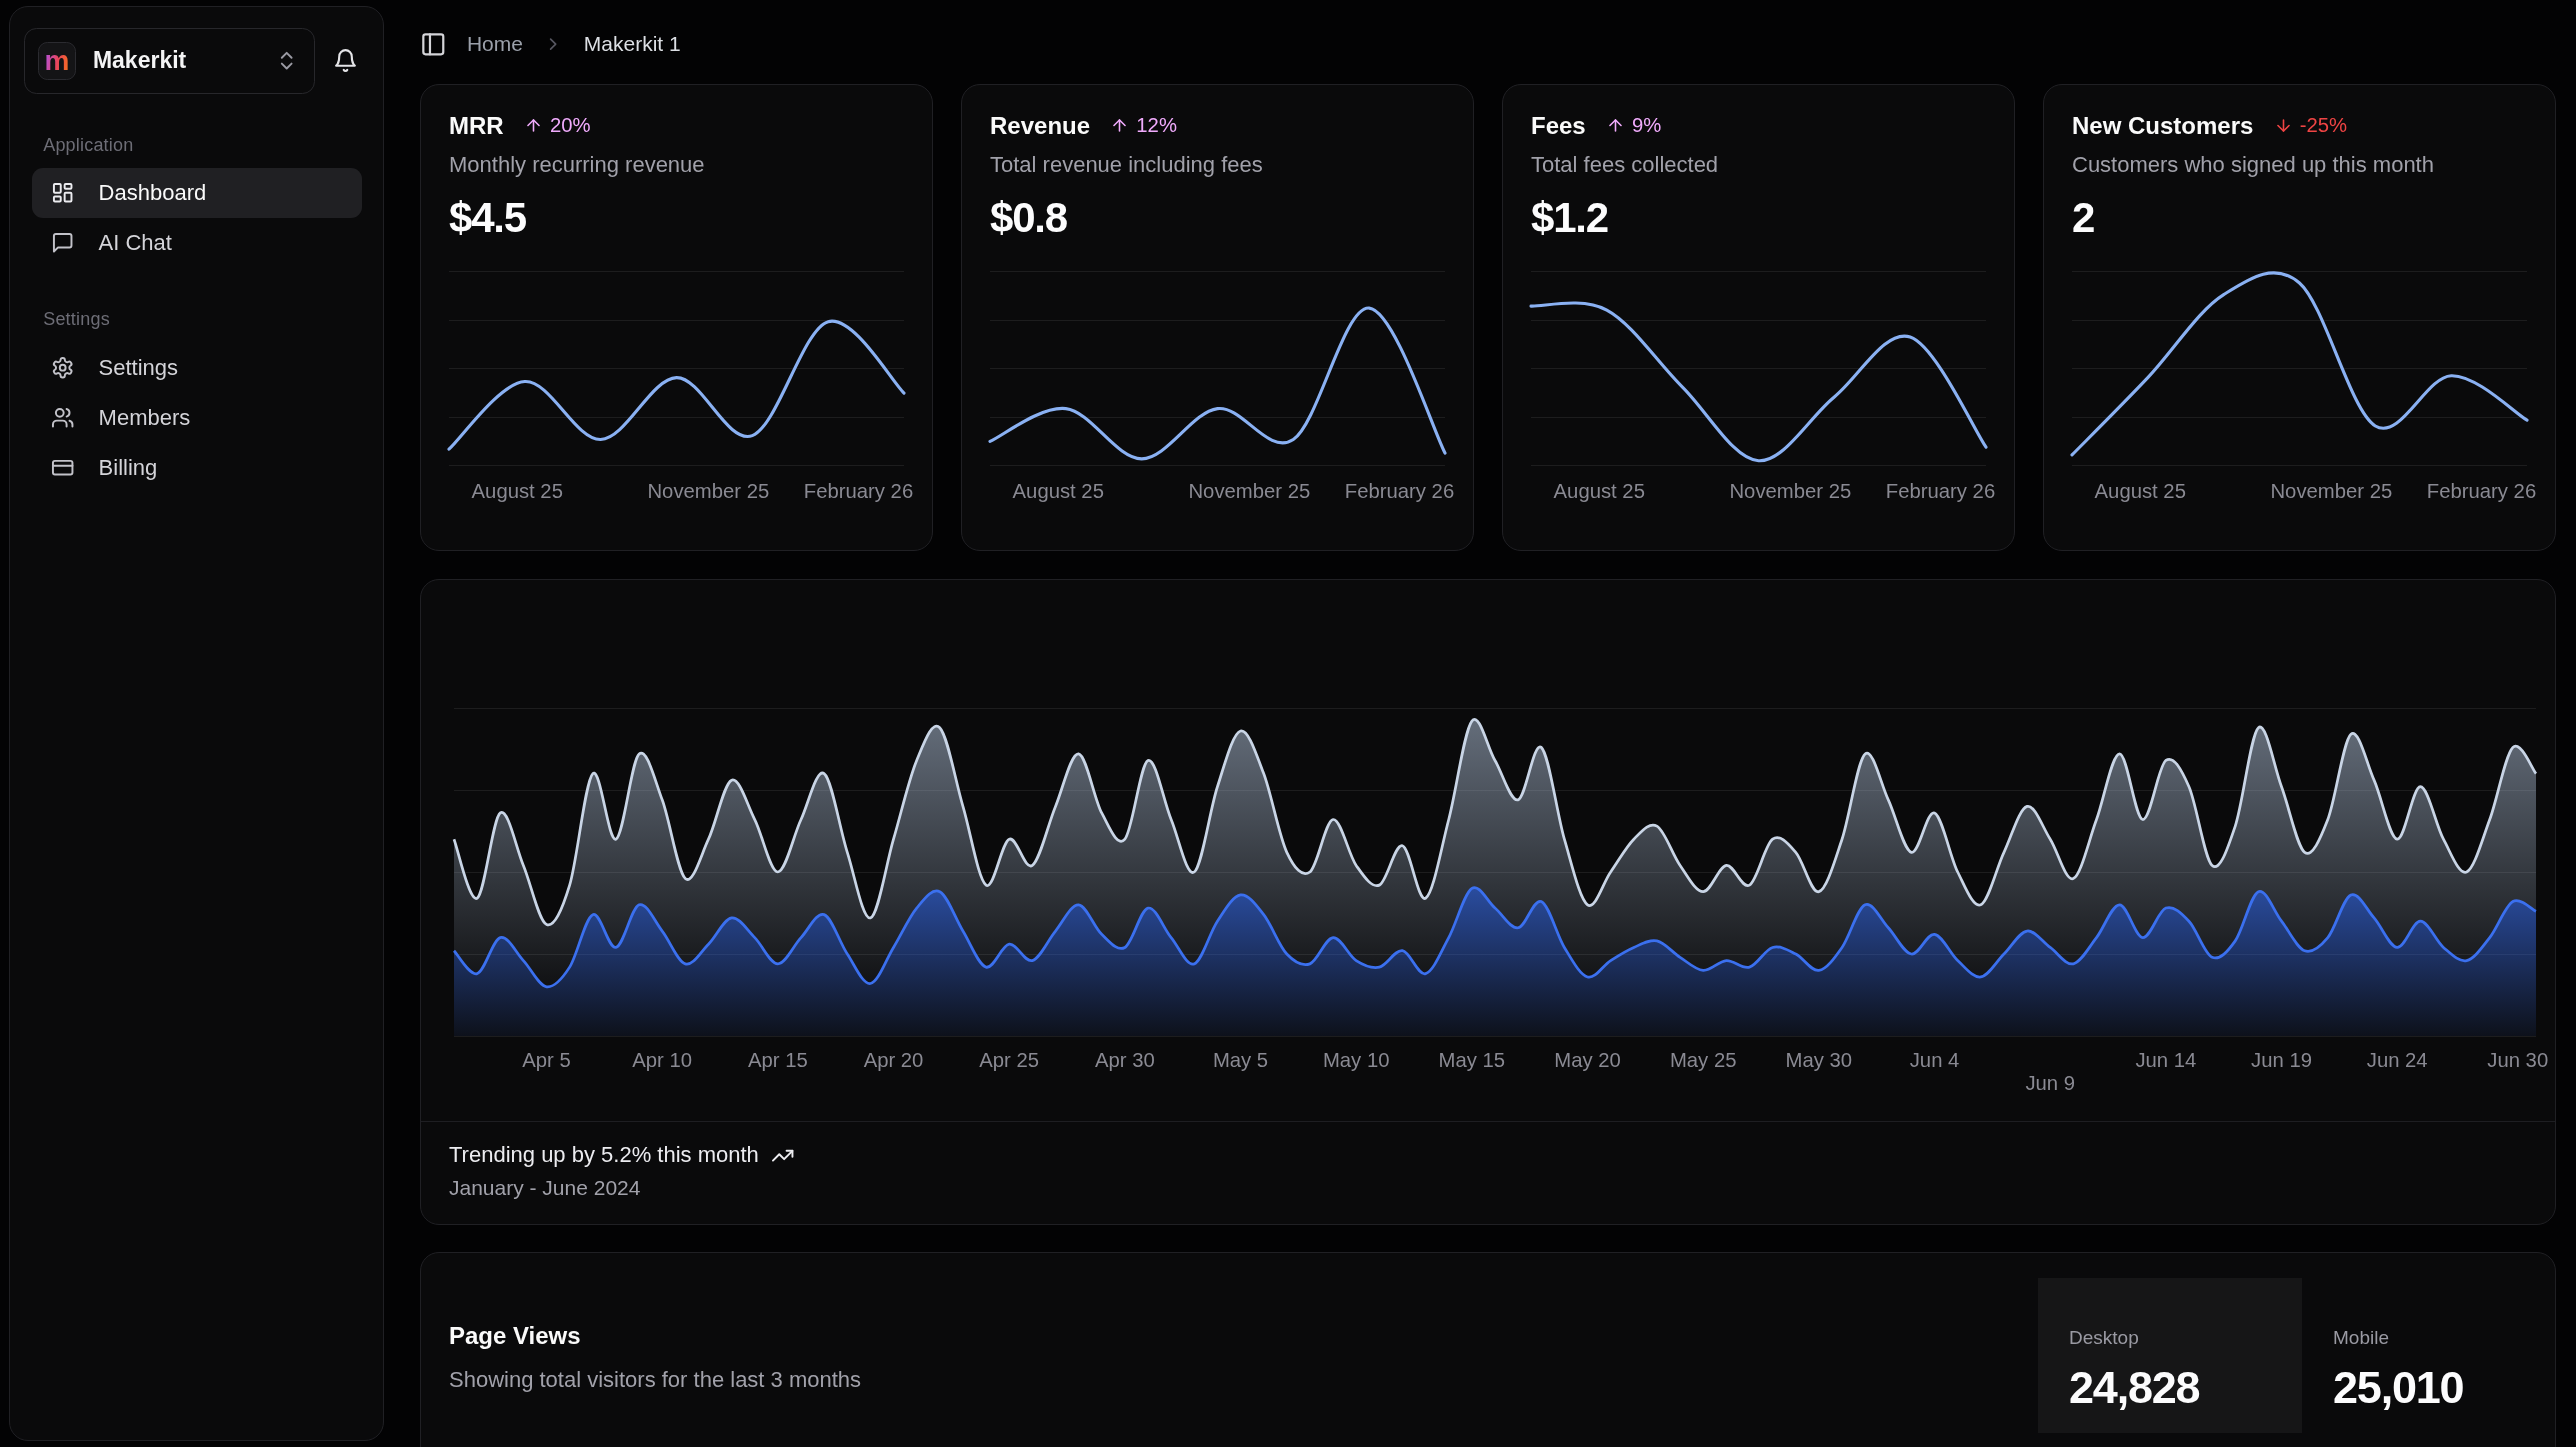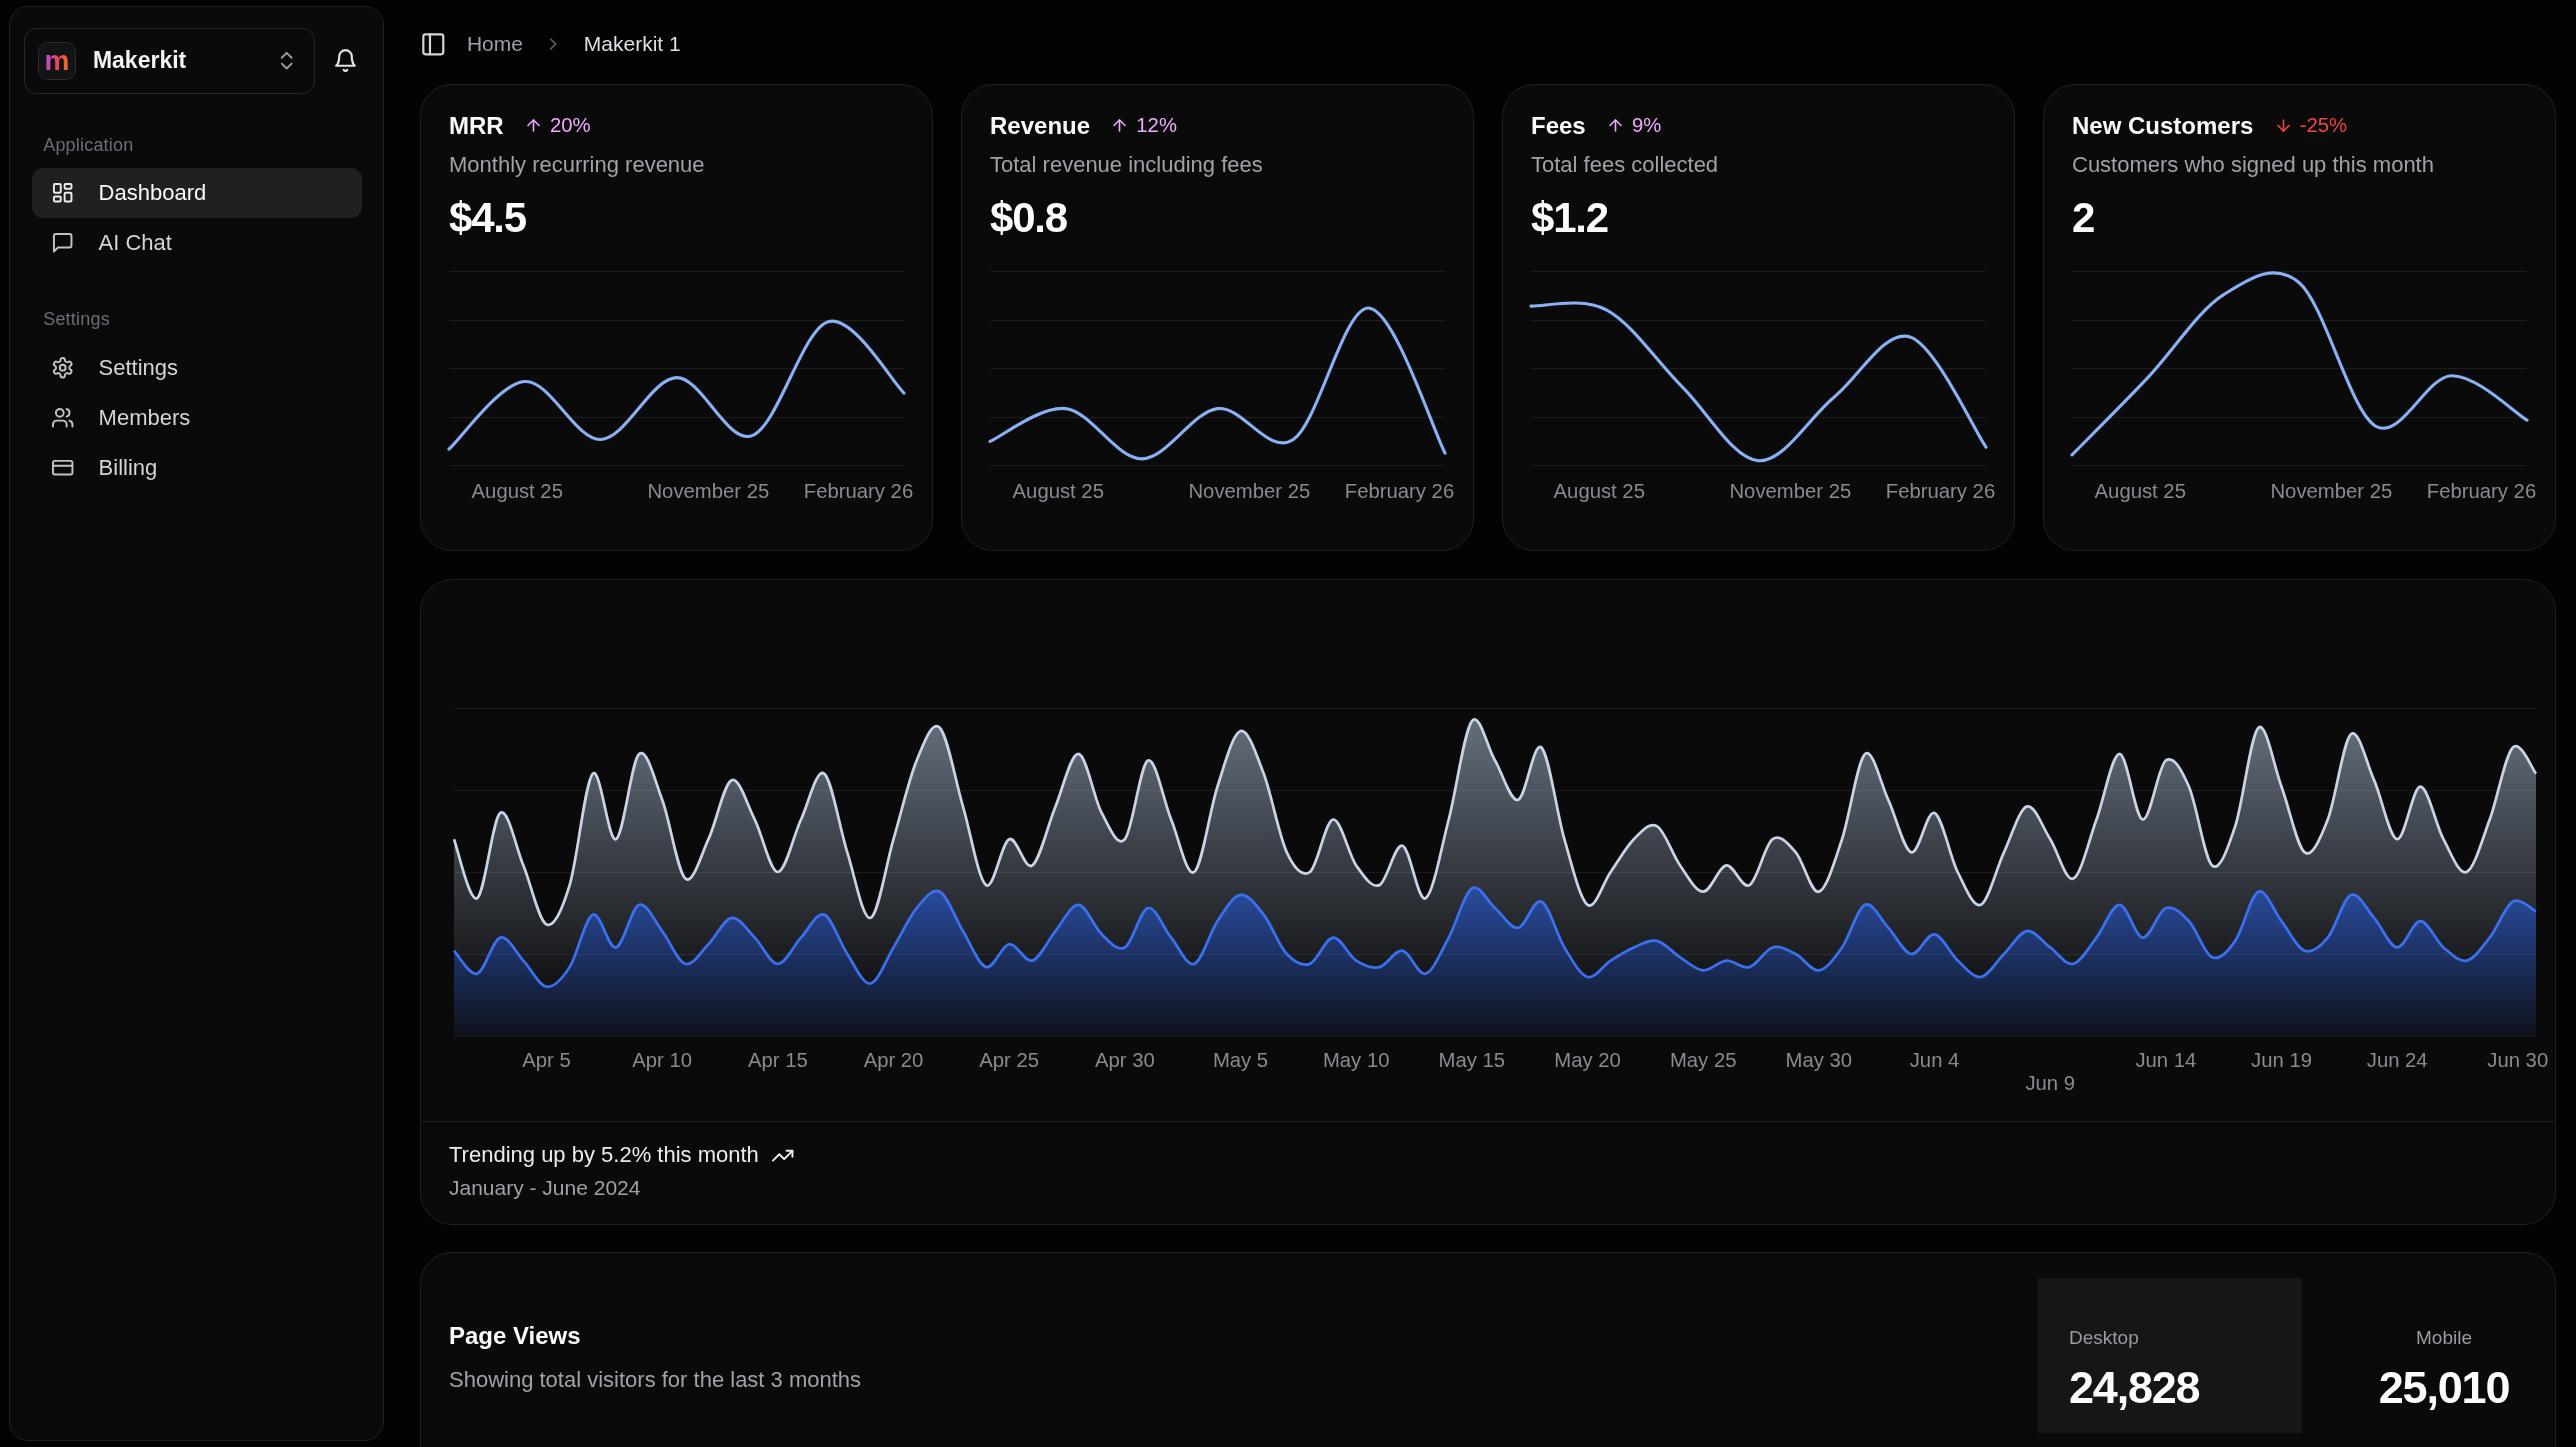--- a/index.html
+++ b/index.html
@@ -57,21 +57,21 @@
 
   
   .main { position: absolute; left: 420px; top: 0; width: 2136px; }
   .crumbs { height: 84px; display: flex; align-items: center; gap: 20.3px; padding-top: 4.7px; }
   .crumb-toggle { background: none; border: none; color: #d4d4d8; cursor: pointer; padding: 0; display: flex; }
   .crumb-link { font-size: 21px; color: #9ba0aa; cursor: pointer; }
   .crumb-sep { color: #565660; display: flex; }
   .crumb-current { font-size: 21px; color: #dcdfe4; }
 
   .card {
-    background: #0a0a0b; border: 1.2px solid #202024; border-radius: 32px;
+    background: #0a0a0b; border: 1.2px solid #202024; border-radius: 19px;
   }
 
   
   .cards-row { display: flex; gap: 28px; }
   .stat-card { flex: 1; height: 467px; position: relative; padding: 26.6px 28px; }
   .sc-head { display: flex; align-items: center; gap: 20.3px; }
   .sc-title { font-size: 24px; font-weight: 600; color: #fafafa; }
   .sc-badge { display: flex; align-items: center; gap: 7px; font-size: 20.3px; font-weight: 500; }
   .sc-badge.up { color: #f0abfc; }
   .sc-badge.down { color: #ef4444; }
@@ -103,21 +103,21 @@
   .pv-card { margin-top: 26.6px; height: 469px; position: relative; overflow: hidden; }
   .pv-head-left { position: absolute; left: 28px; top: 69px; }
   .pv-title { font-size: 24px; font-weight: 600; }
   .pv-desc { margin-top: 17px; font-size: 22px; color: #a1a1aa; }
   .pv-stats { position: absolute; right: 0; top: 25px; display: flex; }
   .pv-stat {
     width: 264px; height: 155px; padding: 31px 0 0 31px; background: transparent;
     border: none; text-align: left; font-family: inherit; cursor: pointer; color: inherit;
   }
   .pv-stat.highlight { background: rgba(255,255,255,0.05); }
-  .pv-stat:last-child { width: 253px; text-align: center; }
+  .pv-stat:last-child { width: 253px; }
   .pv-label { font-size: 19px; color: #9a9aa3; }
   .pv-value { margin-top: 12.5px; font-size: 45px; font-weight: 700; letter-spacing: -1.2px; color: #fcfcfd; }
 </style>
 </head>
 <body>
 
 <aside class="sidebar">
   <div class="ws-row">
     <button class="workspace">
       <span class="ws-logo">

